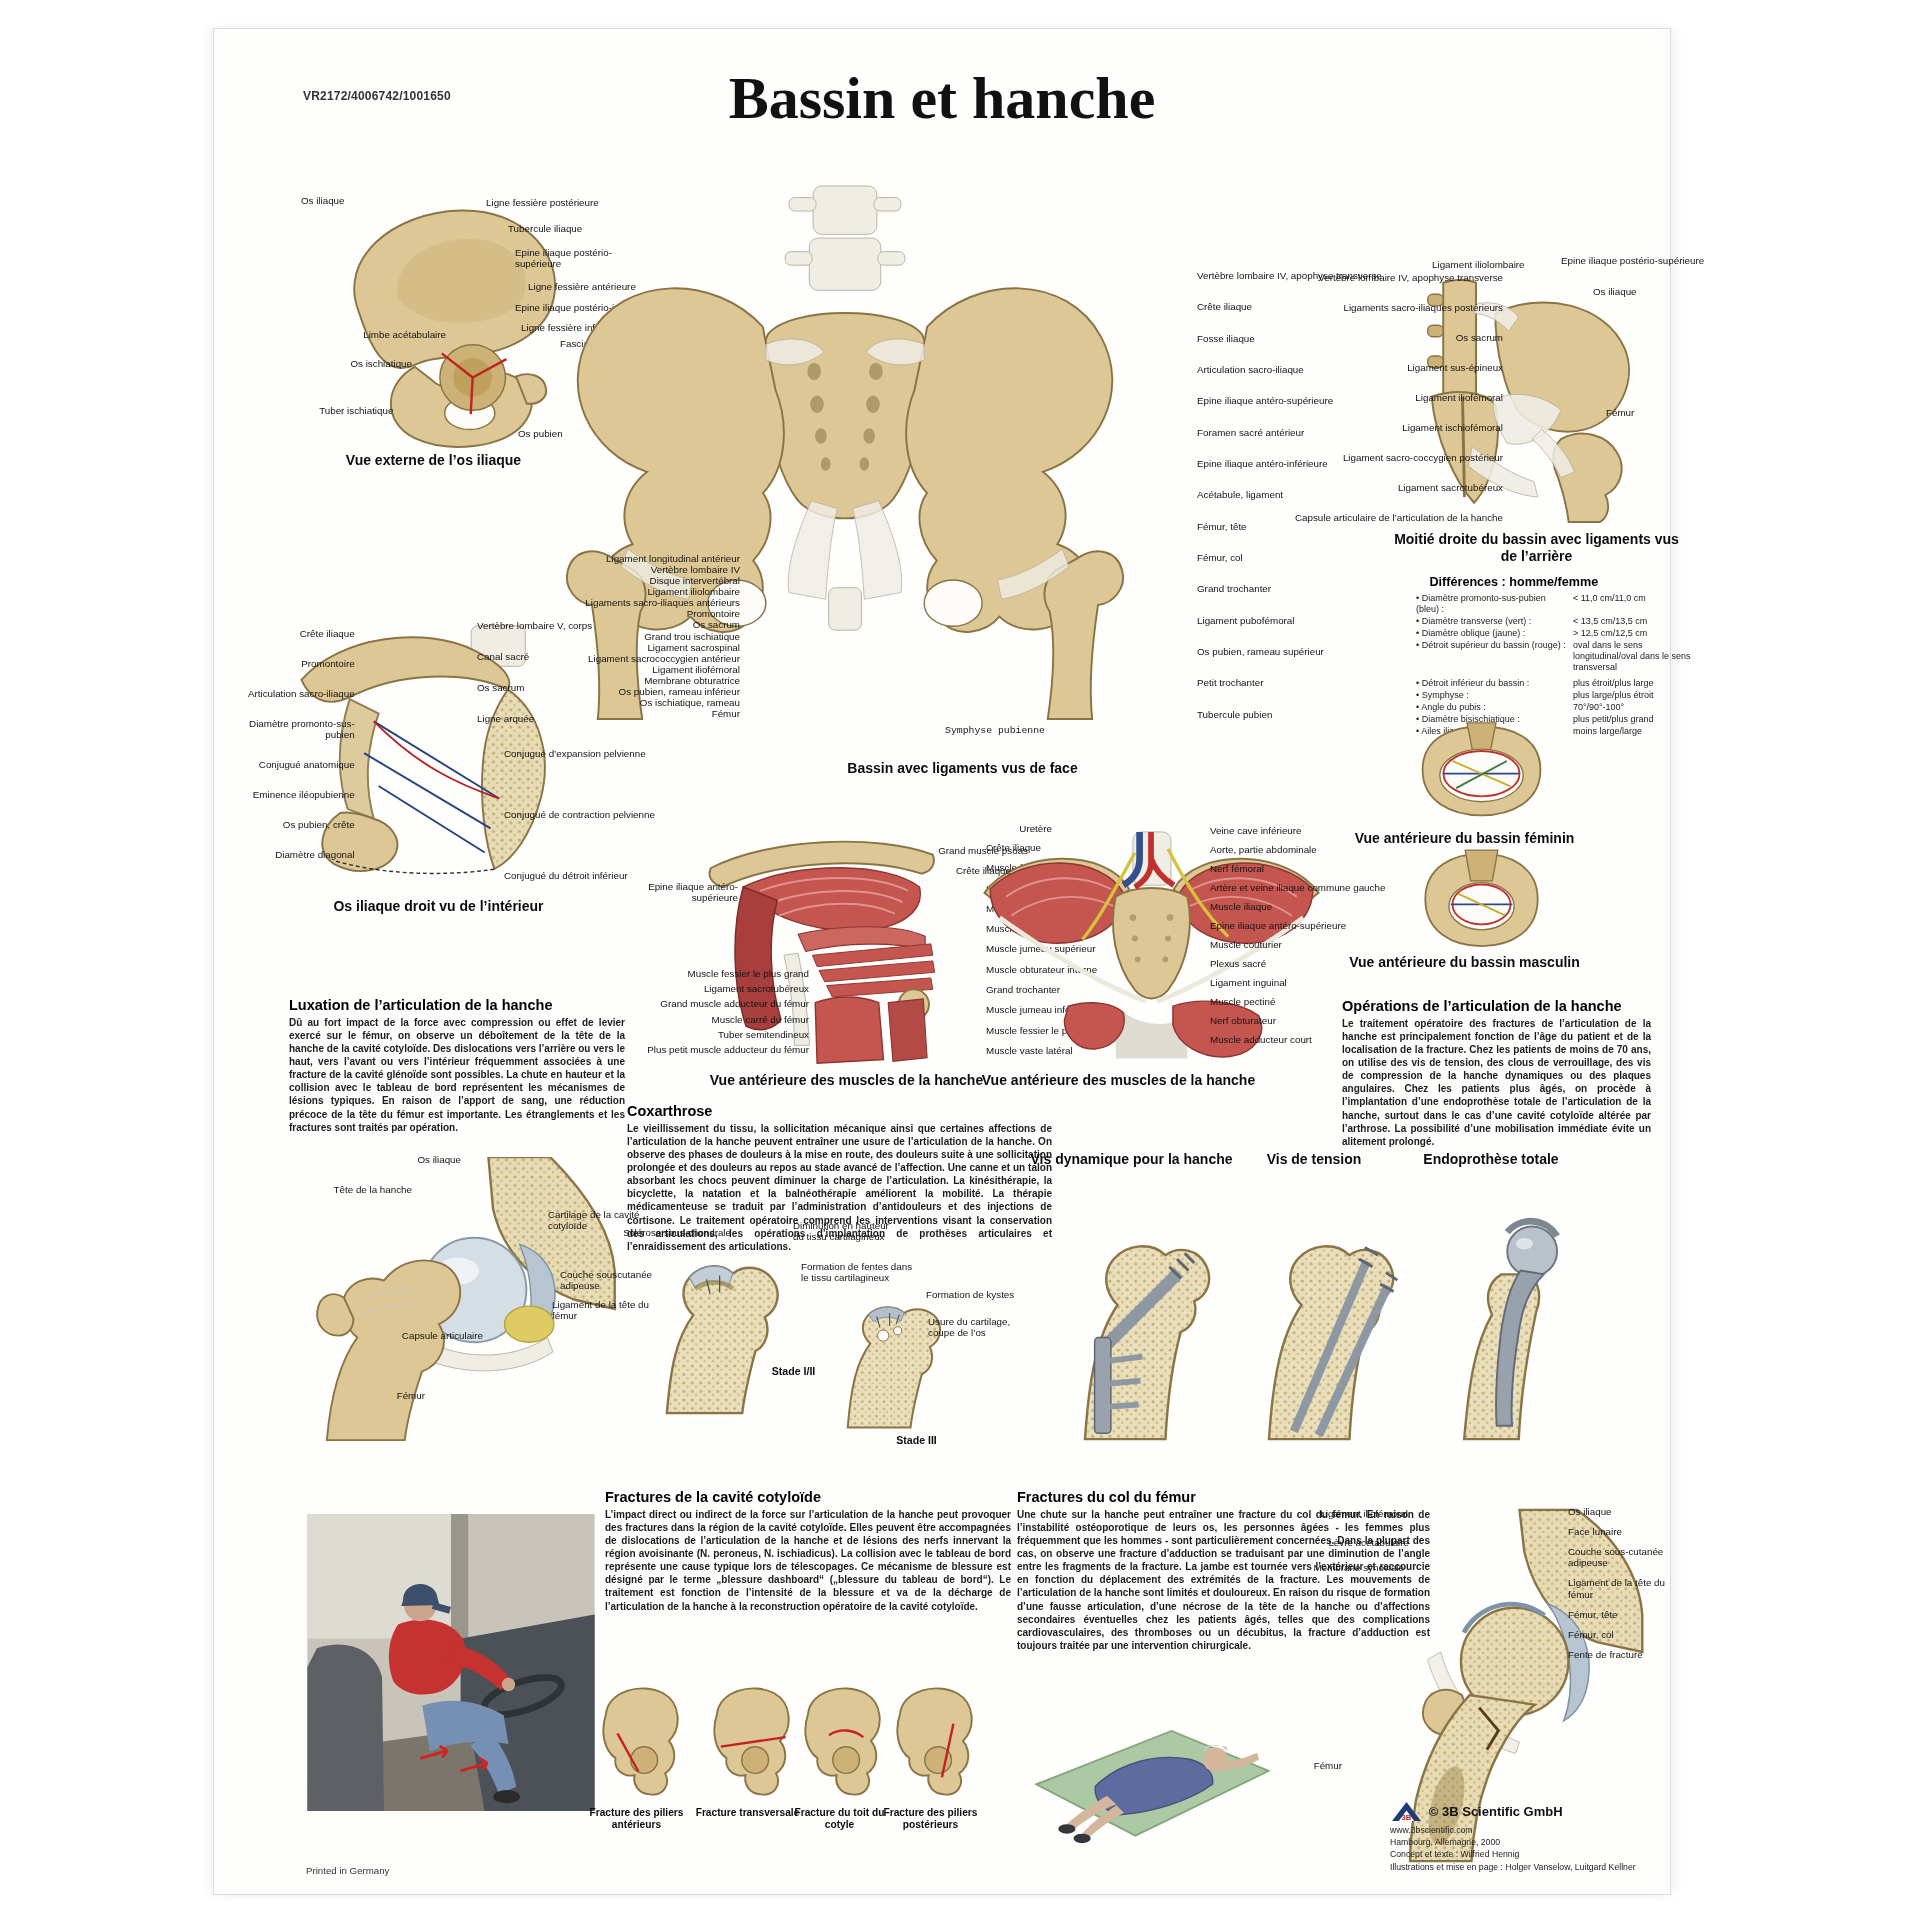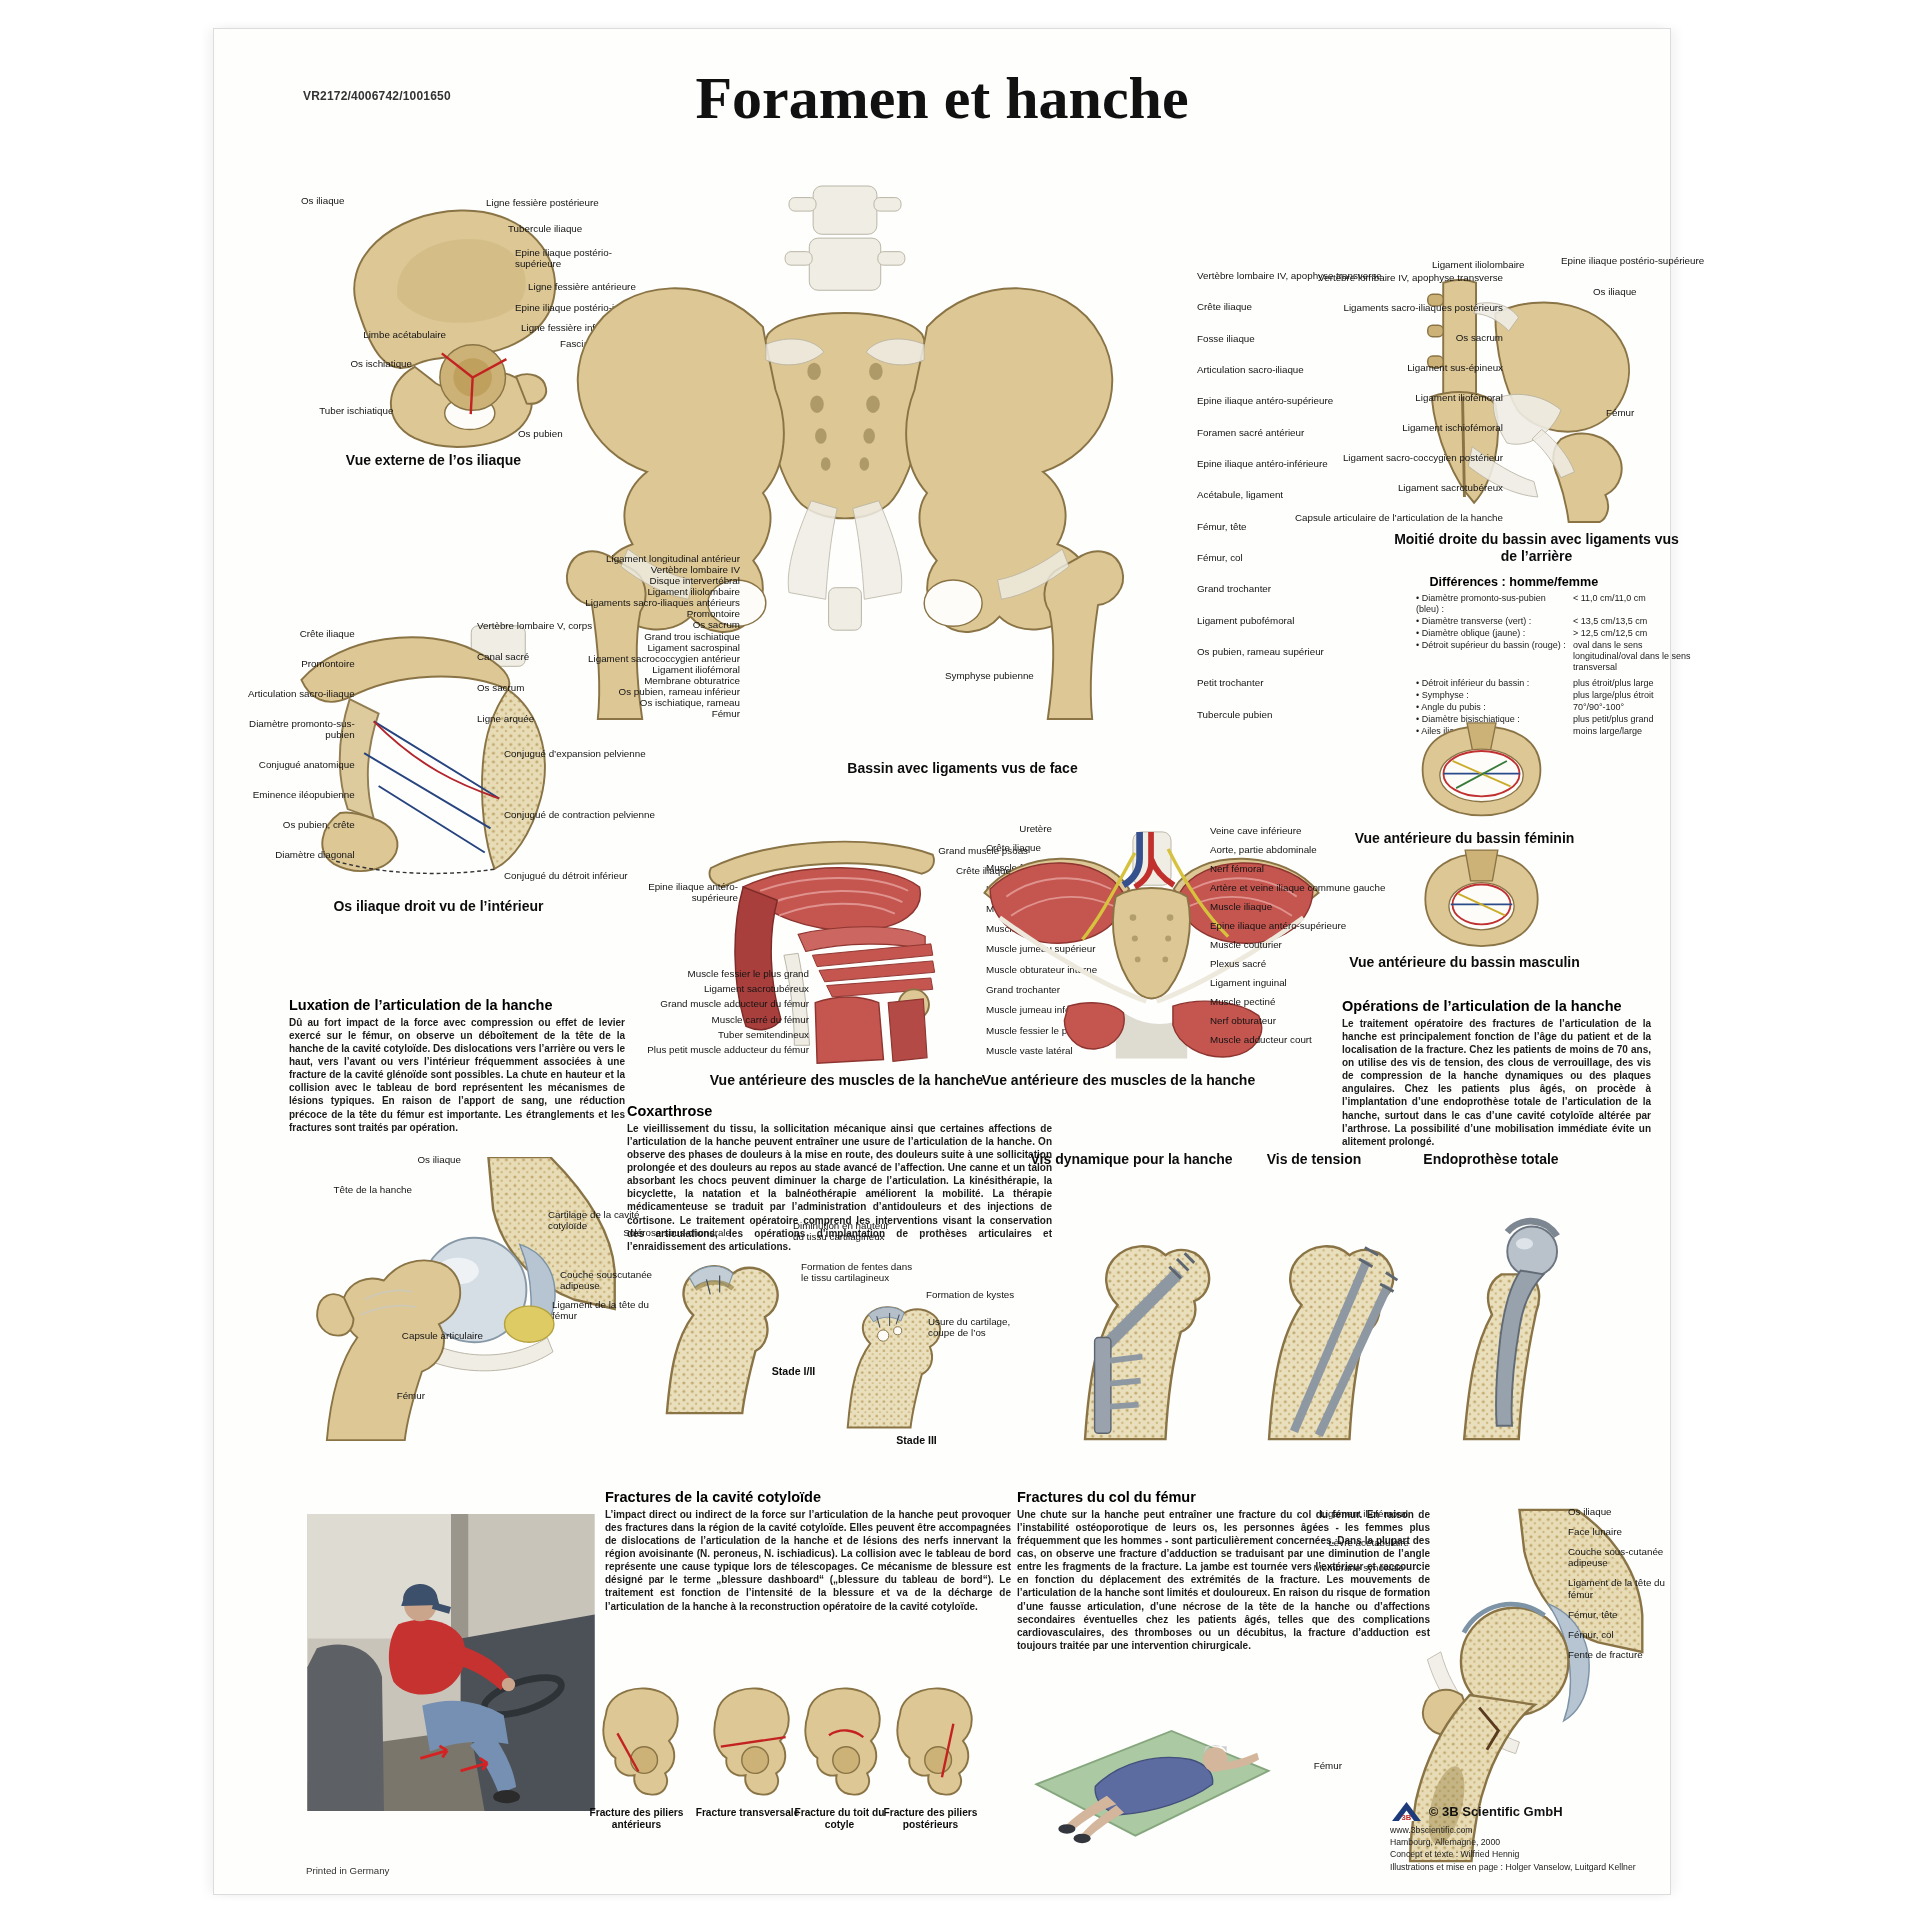--- a/index.html
+++ b/index.html
@@ -30,21 +30,21 @@
   .mus{fill:#c4554f;stroke:#8e3530;stroke-width:1.5;}
   svg{display:block;}
 </style>
 </head>
 <body>
 
 <div id="sheet">
 
   <div class="ab code" style="left:89px;top:60px;">VR2172/4006742/1001650</div>
   <div class="ab" style="left:342px;top:39px;width:772px;">
-    <div class="title">Foramen et hanche</div>
+    <div class="title">Bassin et hanche</div>
   </div>
 
   <svg class="ab" style="left:58px;top:162px;" width="328" height="261" viewBox="0 0 340 270">
     <path class="bone" d="M90,125 C68,70 125,22 195,20 C258,18 298,62 293,105 C289,140 258,160 225,167 C196,173 168,170 148,180 C118,194 102,162 90,125 Z"></path>
     <path fill="#cdb277" opacity="0.45" stroke="none" d="M130,110 C125,70 170,45 215,50 C255,55 270,85 260,110 C245,140 160,150 130,110 Z"></path>
     <path class="bone" d="M148,182 C118,198 112,238 148,256 C182,272 240,266 260,242 C278,220 268,198 246,190 C232,185 220,186 208,196 C196,206 176,206 166,196 Z"></path>
     <ellipse cx="205" cy="230" rx="26" ry="17" fill="#fdfcf8" stroke="#8a7446" stroke-width="1.5"></ellipse>
     <circle cx="208" cy="193" r="34" class="bone2"></circle>
     <circle cx="208" cy="193" r="20" fill="#bfa05c" stroke="none"></circle>
     <path d="M208,193 L176,168 M208,193 L243,174 M208,193 L206,231" stroke="#c32222" stroke-width="2.5" fill="none"></path>
@@ -123,21 +123,21 @@
     <span class="lb">Epine iliaque antéro-inférieure</span>
     <span class="lb">Acétabule, ligament</span>
     <span class="lb">Fémur, tête</span>
     <span class="lb">Fémur, col</span>
     <span class="lb">Grand trochanter</span>
     <span class="lb">Ligament pubofémoral</span>
     <span class="lb">Os pubien, rameau supérieur</span>
     <span class="lb">Petit trochanter</span>
     <span class="lb">Tubercule pubien</span>
   </div>
-  <span class="ab lb" style="left:731px;top:641px;width:106px;">Symphyse pubienne</span>
+  <span class="ab lb" style="left:731px;top:696px;width:106px;font-family:Liberation Mono, monospace;">Symphyse pubienne</span>
   <div class="ab cap" style="left:536px;top:731px;width:425px;">Bassin avec ligaments vus de face</div>
 
   <svg class="ab" style="left:1202px;top:246px;" width="232" height="249" viewBox="0 0 240 258">
     <path class="bone" d="M28,8 C40,4 52,4 62,8 L62,124 L28,124 Z"></path>
     <rect x="12" y="20" width="16" height="12" rx="5" class="bone2"></rect>
       <rect x="12" y="52" width="16" height="12" rx="5" class="bone2"></rect>
       <rect x="12" y="84" width="16" height="12" rx="5" class="bone2"></rect>
     <path class="bone" d="M16,126 C40,118 70,120 82,134 C90,170 80,214 60,236 C40,214 20,170 16,126 Z"></path>
     <path d="M48,126 L50,230" stroke="#8a7446" stroke-width="3" fill="none"></path>
     <path class="bone" d="M82,40 C130,16 196,30 216,76 C230,110 210,150 175,160 C150,167 120,158 105,140 C92,118 82,80 82,40 Z"></path>

